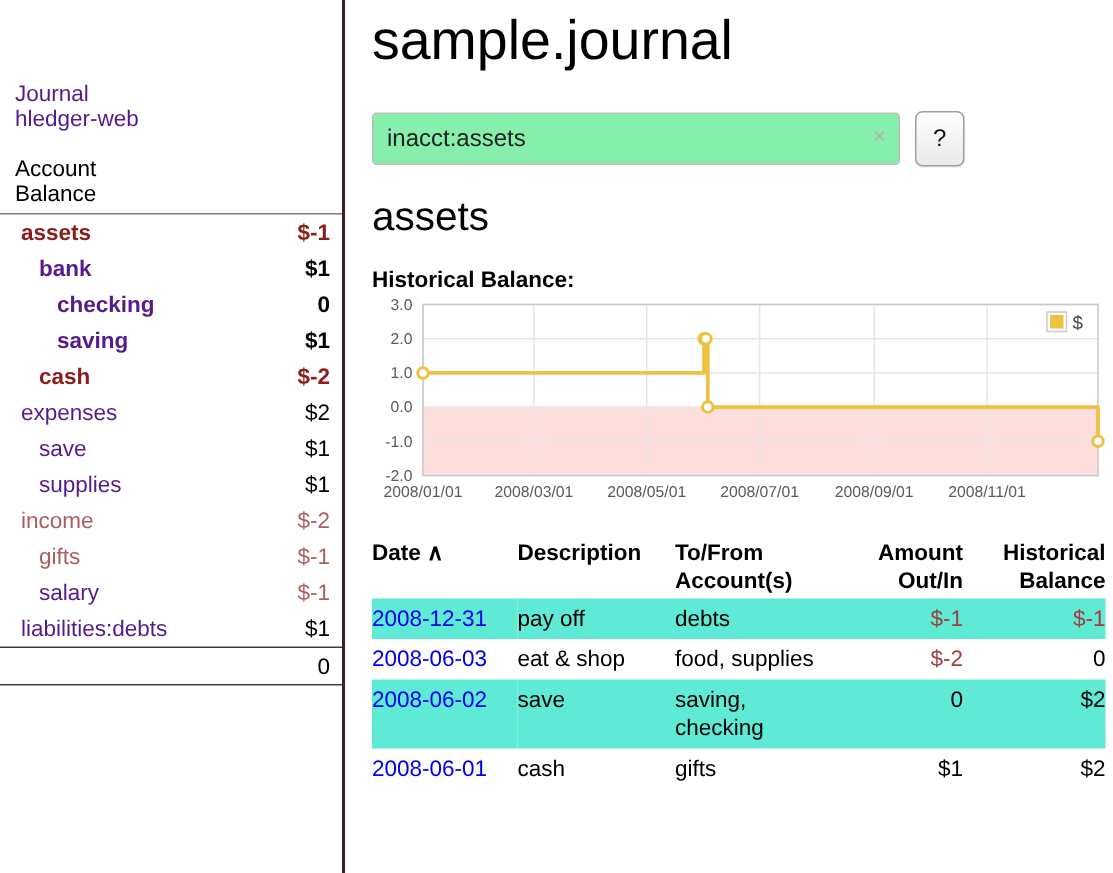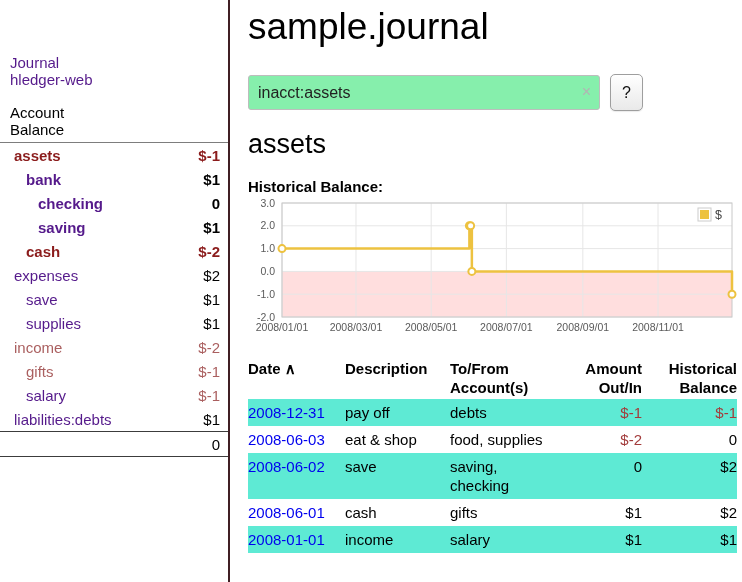--- a/index.html
+++ b/index.html
@@ -261,22 +261,15 @@
         <td class="c-amt r">0</td>
         <td class="c-bal r">$2</td>
       </tr>
       <tr>
         <td class="c-date"><a class="date">2008-06-01</a></td>
         <td class="c-desc">cash</td>
         <td class="c-acct">gifts</td>
         <td class="c-amt r">$1</td>
         <td class="c-bal r">$2</td>
       </tr>
-      <tr class="green">
-        <td class="c-date"><a class="date">2008-01-01</a></td>
-        <td class="c-desc">income</td>
-        <td class="c-acct">salary</td>
-        <td class="c-amt r">$1</td>
-        <td class="c-bal r">$1</td>
-      </tr>
     </tbody>
   </table>
 </div>
 
 </body></html>

